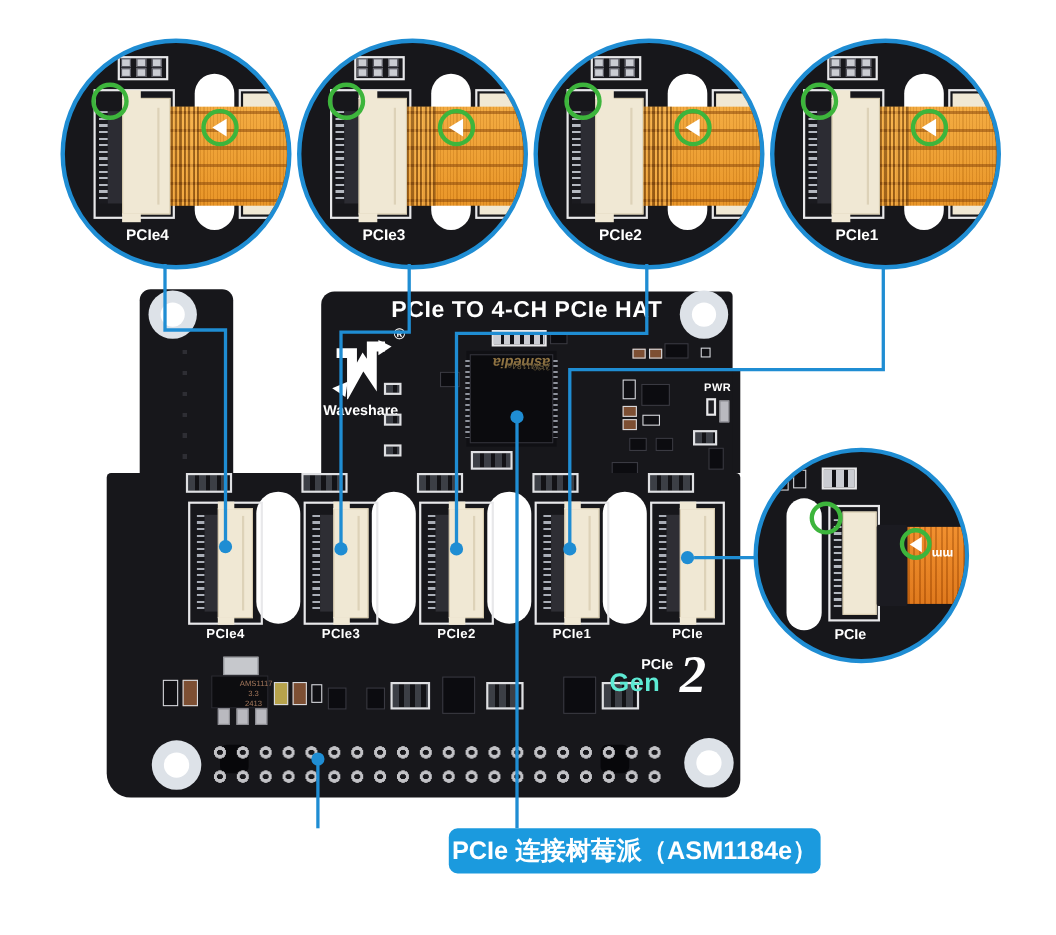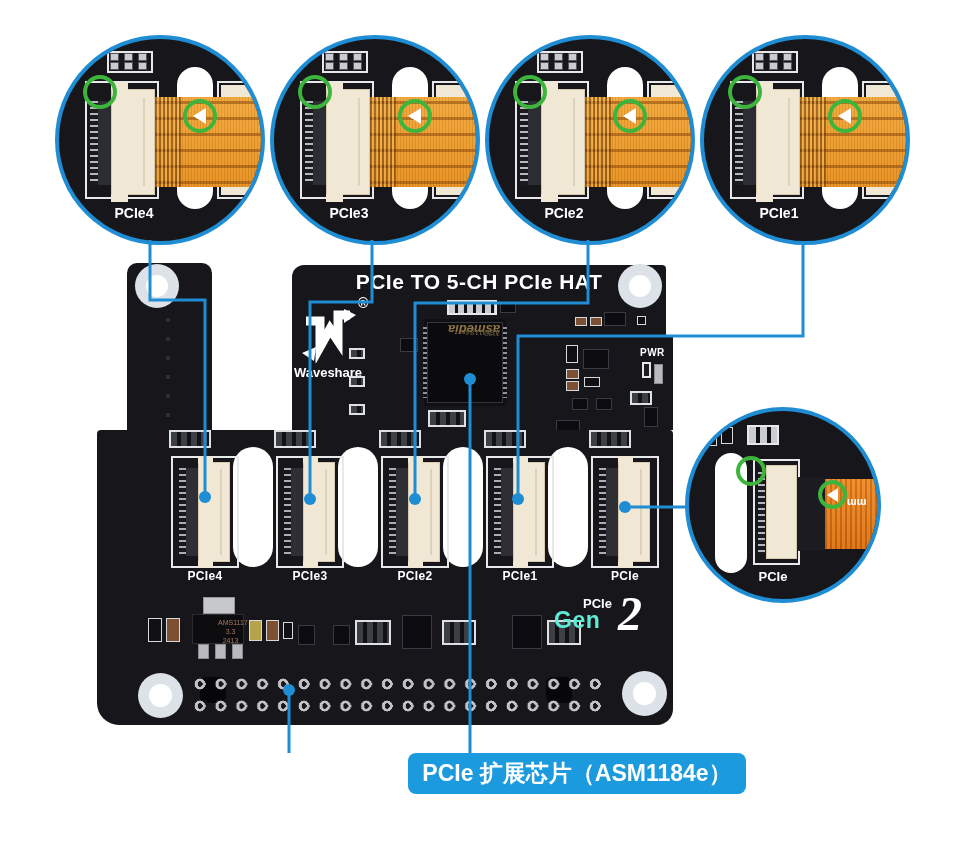--- a/index.html
+++ b/index.html
@@ -161,21 +161,21 @@
 <div id="stage">
 
   <div class="pcb board-ear">
     <div class="mhole" style="left:8px;top:1px;width:44px;height:44px;"></div>
     <div class="ear-dots"></div>
   </div>
 
   <div class="pcb board-step"></div>
 
   <div class="pcb board-top">
-    <div class="board-title">PCIe TO 5-CH PCIe HAT</div>
+    <div class="board-title">PCIe TO 4-CH PCIe HAT</div>
     <div class="mhole" style="left:326px;top:-1px;width:44px;height:44px;"></div>
 
     <svg class="ws-logo" viewBox="0 0 58 56">
       <path d="M6 14 L20 14 L20 40 L30 22 L38 34 L38 8 L50 8" fill="none" stroke="#fff" stroke-width="9"></path>
       <path d="M44 2 L56 8 L44 16 Z" fill="#fff"></path>
       <path d="M14 54 L2 46 L16 40 Z" fill="#fff"></path>
     </svg>
     <div class="ws-reg">®</div>
     <div class="ws-text">Waveshare</div>
 
@@ -446,15 +446,15 @@
       <circle cx="205" cy="497" r="6"></circle>
       <circle cx="310" cy="499" r="6"></circle>
       <circle cx="415" cy="499" r="6"></circle>
       <circle cx="518" cy="499" r="6"></circle>
       <circle cx="625" cy="507" r="6"></circle>
       <circle cx="470" cy="379" r="6"></circle>
       <circle cx="289" cy="690" r="6"></circle>
     </g>
   </svg>
 
-  <div class="note note2">PCIe 扩展芯片（ASM1184e）</div>
+  <div class="note note2">PCIe 连接树莓派（ASM1184e）</div>
 
 </div>
 
 </body></html>

